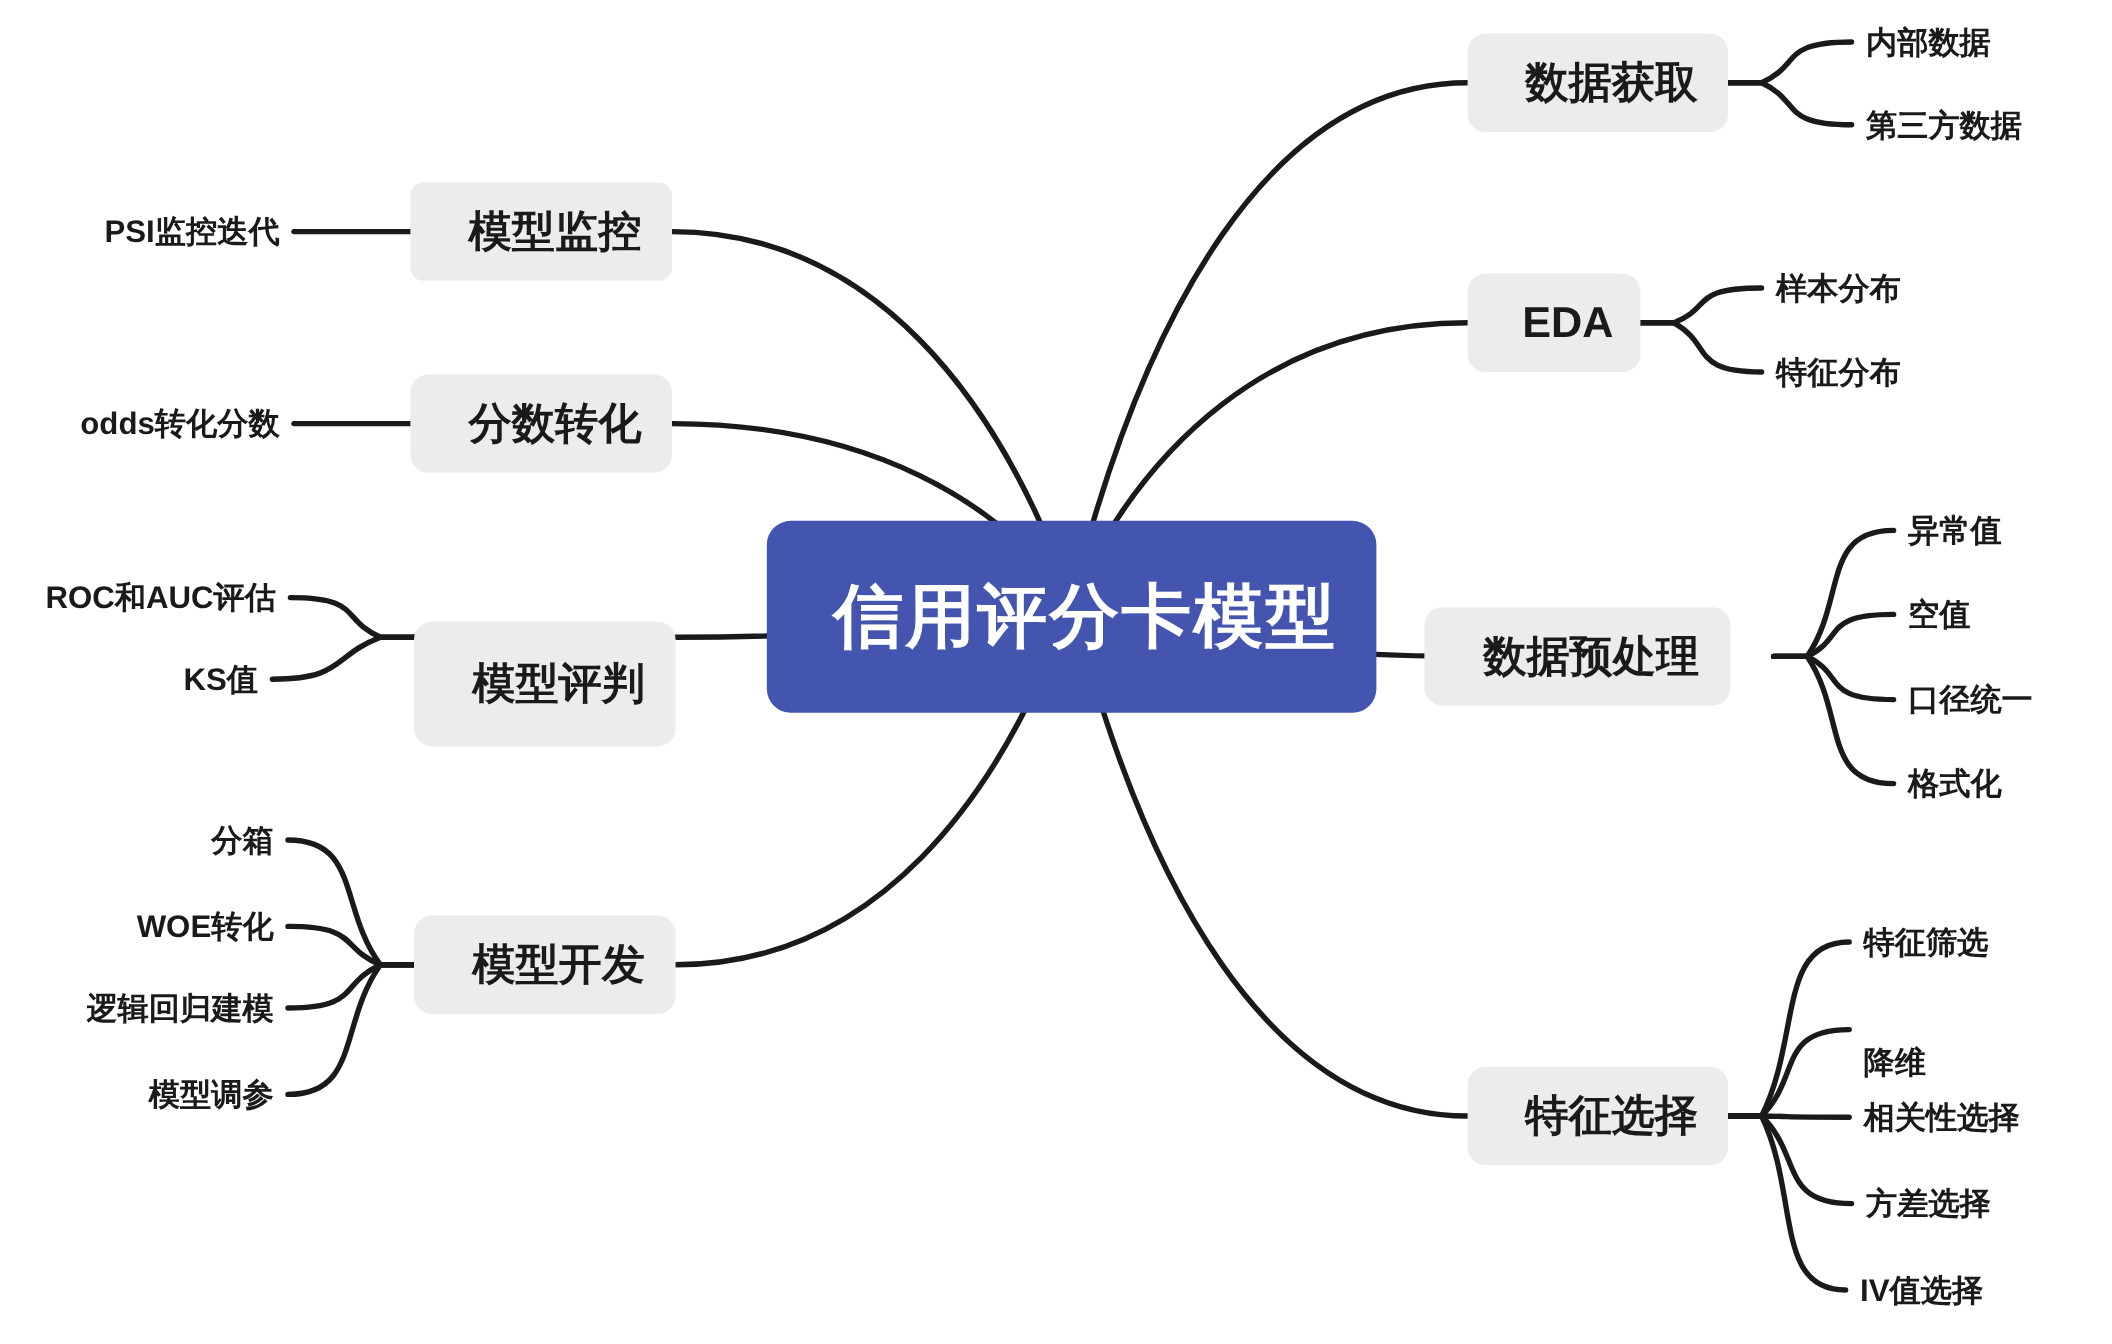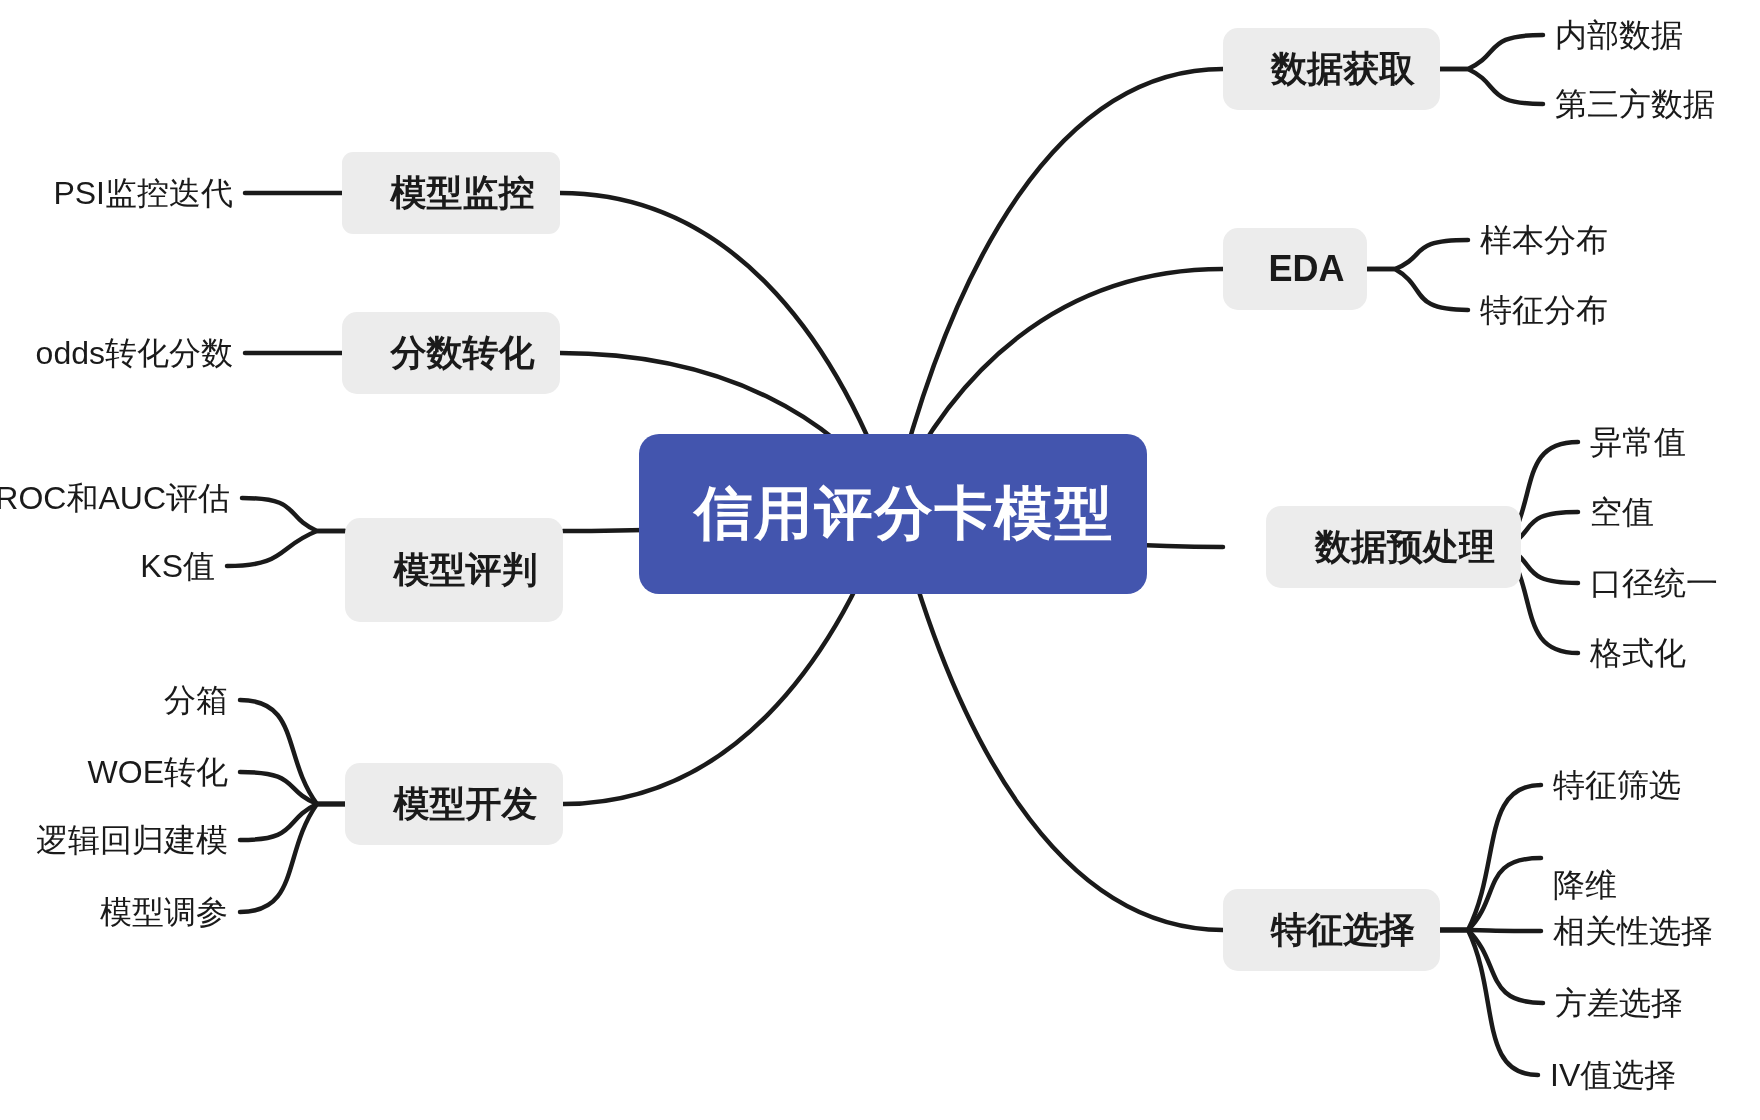--- a/index.html
+++ b/index.html
@@ -14,22 +14,22 @@
   }
   .branch{
     background:var(--branch-bg,#ececec);border-radius:15px;
     font-size:36px;font-weight:bold;color:var(--text,#1a1a1a);
   }
   .central{
     background:var(--central-bg,#4355ae);color:var(--central-text,#ffffff);
     border-radius:20px;font-size:58px;font-weight:bold;letter-spacing:2px;
   }
   .leaf{
-    position:absolute;font-size:32px;line-height:34px;color:var(--text,#1a1a1a);
-    white-space:nowrap;cursor:default;
+    position:absolute;font-size:26px;line-height:34px;color:var(--text,#1a1a1a);
+    white-space:nowrap;cursor:default;font-weight:bold;
   }
 </style>
 </head>
 <body>
 
 <div class="stage" id="stage" style="--central-bg: #4355ae; --central-text: #ffffff; --branch-bg: #ececec; --text: #1a1a1a; background: rgb(255, 255, 255);">
   <svg id="edges" viewBox="0 0 1760 1120">
       <path d="M 560 193 C 726.5 193, 833.06 331.375, 893 500.5" fill="none" stroke="#1a1a1a" stroke-width="4.5" stroke-linecap="round"></path>
       <path d="M 342 193 L 314 193 C 282.95 193, 305 193, 245 193" fill="none" stroke="#1a1a1a" stroke-width="4.5" stroke-linecap="round"></path>
       <path d="M 560 353 C 726.5 353, 833.06 419.375, 893 500.5" fill="none" stroke="#1a1a1a" stroke-width="4.5" stroke-linecap="round"></path>
@@ -76,21 +76,21 @@
       <div class="leaf" style="left: 1555px; top: 18px;">内部数据</div>
       <div class="leaf" style="left: 1555px; top: 87px;">第三方数据</div>
       <div class="node branch" style="left: 1223px; top: 28px; width: 217px; height: 82px;">数据获取</div>
       <div class="leaf" style="left: 1480px; top: 223px; text-align: center;">样本分布</div>
       <div class="leaf" style="left: 1480px; top: 293px;">特征分布</div>
       <div class="node branch" style="left: 1223px; top: 228px; width: 144px; height: 82px;">EDA</div>
       <div class="leaf" style="left: 1590px; top: 425px;">异常值</div>
       <div class="leaf" style="left: 1590px; top: 495px;">空值</div>
       <div class="leaf" style="left: 1590px; top: 566px;">口径统一</div>
       <div class="leaf" style="left: 1590px; top: 636px;">格式化</div>
-      <div class="node branch" style="left: 1266px; top: 506px; width: 255px; height: 82px;">数据预处理</div>
+      <div class="node branch" style="left: 1187px; top: 506px; width: 255px; height: 82px;">数据预处理</div>
       <div class="leaf" style="left: 1553px; top: 768px;">特征筛选</div>
       <div class="leaf" style="left: 1553px; top: 868px;">降维</div>
       <div class="leaf" style="left: 1553px; top: 914px;">相关性选择</div>
       <div class="leaf" style="left: 1555px; top: 986px;">方差选择</div>
       <div class="leaf" style="left: 1550px; top: 1058px;">IV值选择</div>
       <div class="node branch" style="left: 1223px; top: 889px; width: 217px; height: 82px;">特征选择</div>
       <div class="node central" style="left: 639px; top: 434px; width: 508px; height: 160px;">信用评分卡模型</div>
     </div>
 </div>
 

